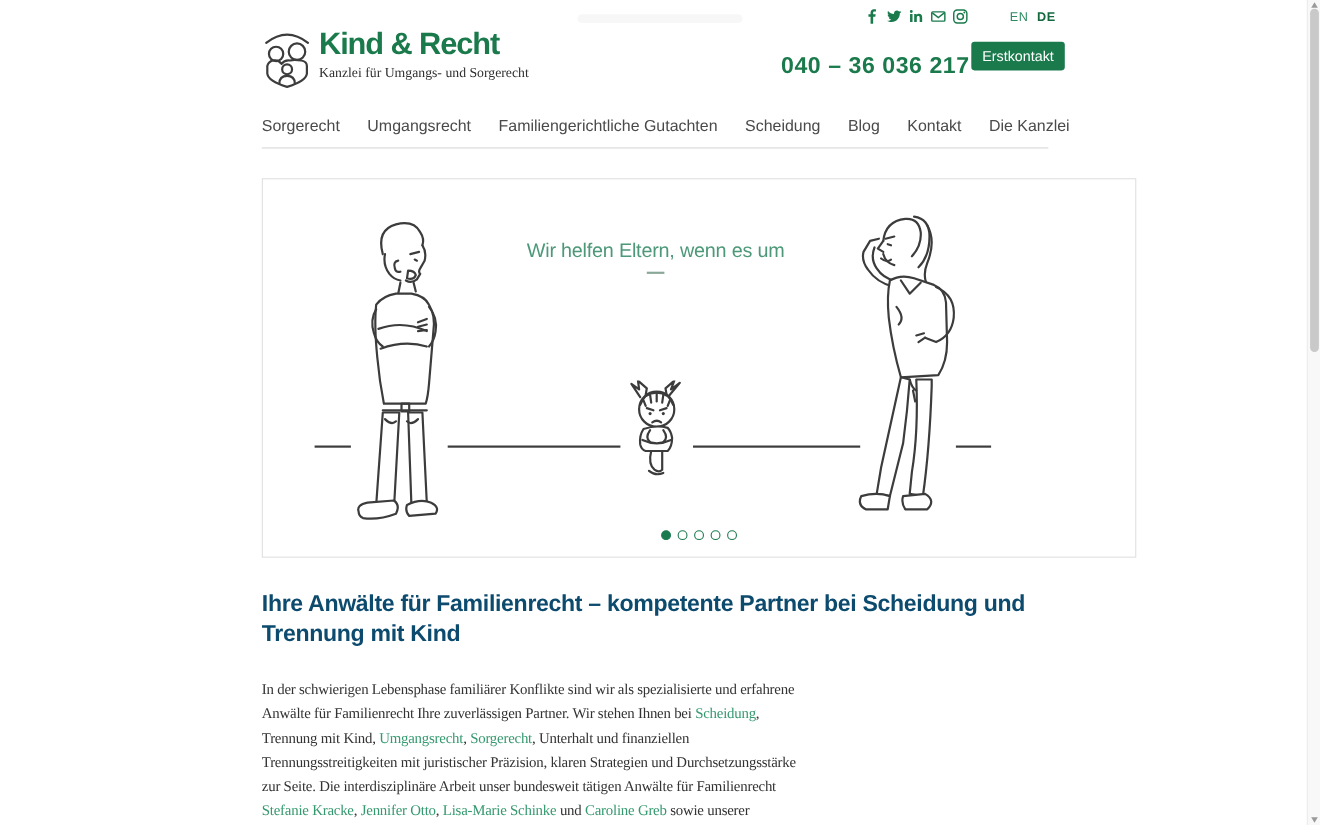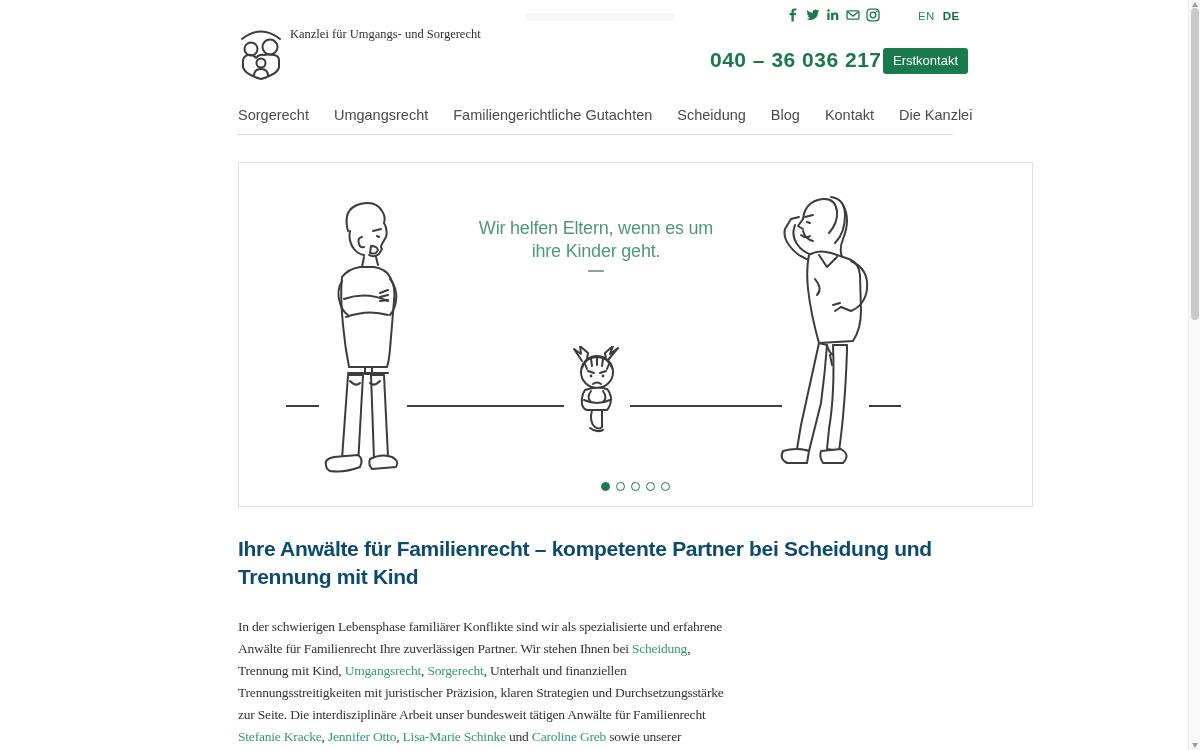--- a/index.html
+++ b/index.html
@@ -23,21 +23,21 @@
   
   .logo-block { position:absolute; left:238px; top:24px; display:flex; cursor:pointer; }
   .logo-icon { width:46px; height:56px; }
   .logo-icon svg { width:46px; height:56px; display:block; }
   .brand-text { margin-left:6px; }
   .brand-name { font-size:28px; font-weight:bold; color:#1b7a4c; letter-spacing:-1px; line-height:32px; }
   .brand-tagline { font-family:"Liberation Serif", serif; font-size:12.5px; color:#2f2f2f; margin-top:3px; }
 
   .phone { position:absolute; left:710px; top:48px; font-size:21px; font-weight:bold;
            color:#1b7a4c; letter-spacing:.5px; cursor:pointer; }
-  .cta-button { position:absolute; left:883px; top:48px; background:#1b7a4c; color:#fff;
+  .cta-button { position:absolute; left:883px; top:38px; background:#1b7a4c; color:#fff;
                 font-size:13px; padding:5px 10px 6px; border-radius:3px; border:none;
                 cursor:pointer; font-family:"Liberation Sans", sans-serif; }
 
   
   .main-nav { position:absolute; left:238px; top:107px; display:flex; gap:25px;
               font-size:14.5px; color:#4a4a4a; }
   .nav-item { cursor:pointer; white-space:nowrap; }
   .nav-divider { position:absolute; left:238px; top:134px; width:715px; height:1px; background:#d8d8d8; }
 
   
@@ -140,20 +140,21 @@
       <svg viewBox="0 0 46 56" class="lineart">
         <path d="M4 15 Q23 0 42 15" stroke-width="3"></path>
         <circle cx="13" cy="25" r="6.5" stroke-width="3"></circle>
         <circle cx="32" cy="23" r="7.5" stroke-width="3"></circle>
         <path d="M5 36 Q6 32 10 31 Q15 30 18 34 Q21 30 26 31 Q29 30 36 31 Q41 32 41 36 L41 43 Q40 50 23 55 Q6 50 5 43 Z" stroke-width="3"></path>
         <circle cx="23" cy="39" r="4.5" stroke-width="3"></circle>
         <path d="M16 52 Q16 45 23 45 Q30 45 30 52" stroke-width="3"></path>
       </svg>
     </span>
     <span class="brand-text">
+      <div class="brand-name">Kind &amp; Recht</div>
       <div class="brand-tagline">Kanzlei für Umgangs- und Sorgerecht</div>
     </span>
   </div>
 
   <div class="phone">040 – 36 036 217</div>
   <button class="cta-button">Erstkontakt</button>
 
   <nav class="main-nav" id="main-nav">
       <span class="nav-item">Sorgerecht</span>
       <span class="nav-item">Umgangsrecht</span>
@@ -235,21 +236,20 @@
         <path class="fillw" d="M62 150 Q52 196 44 232 L40 256 L52 258 L64 210 Q68 180 70 152 Z"></path>
         <path class="fillw" d="M76 152 Q78 200 72 236 L70 256 L82 258 Q88 216 90 158 L90 152 Z"></path>
         <path d="M70 152 q2 8 6 10 M73 162 l2 10"></path>
         <path class="fillw" d="M26 258 Q22 266 30 270 L50 270 L52 258 Q40 254 26 258 Z"></path>
         <path class="fillw" d="M64 258 L84 256 Q94 262 86 270 L66 270 Q62 264 64 258 Z"></path>
       </svg>
     </div>
 
     <div class="hero-text">
       <div class="hero-intro">Wir helfen Eltern, wenn es um</div>
-      <div class="hero-intro">ihre Kinder geht.</div>
       <div class="hero-dash"></div>
     </div>
 
     <div class="carousel-dots" id="carousel-dots">
         <span class="dot active"></span>
         <span class="dot"></span>
         <span class="dot"></span>
         <span class="dot"></span>
         <span class="dot"></span>
       </div>

